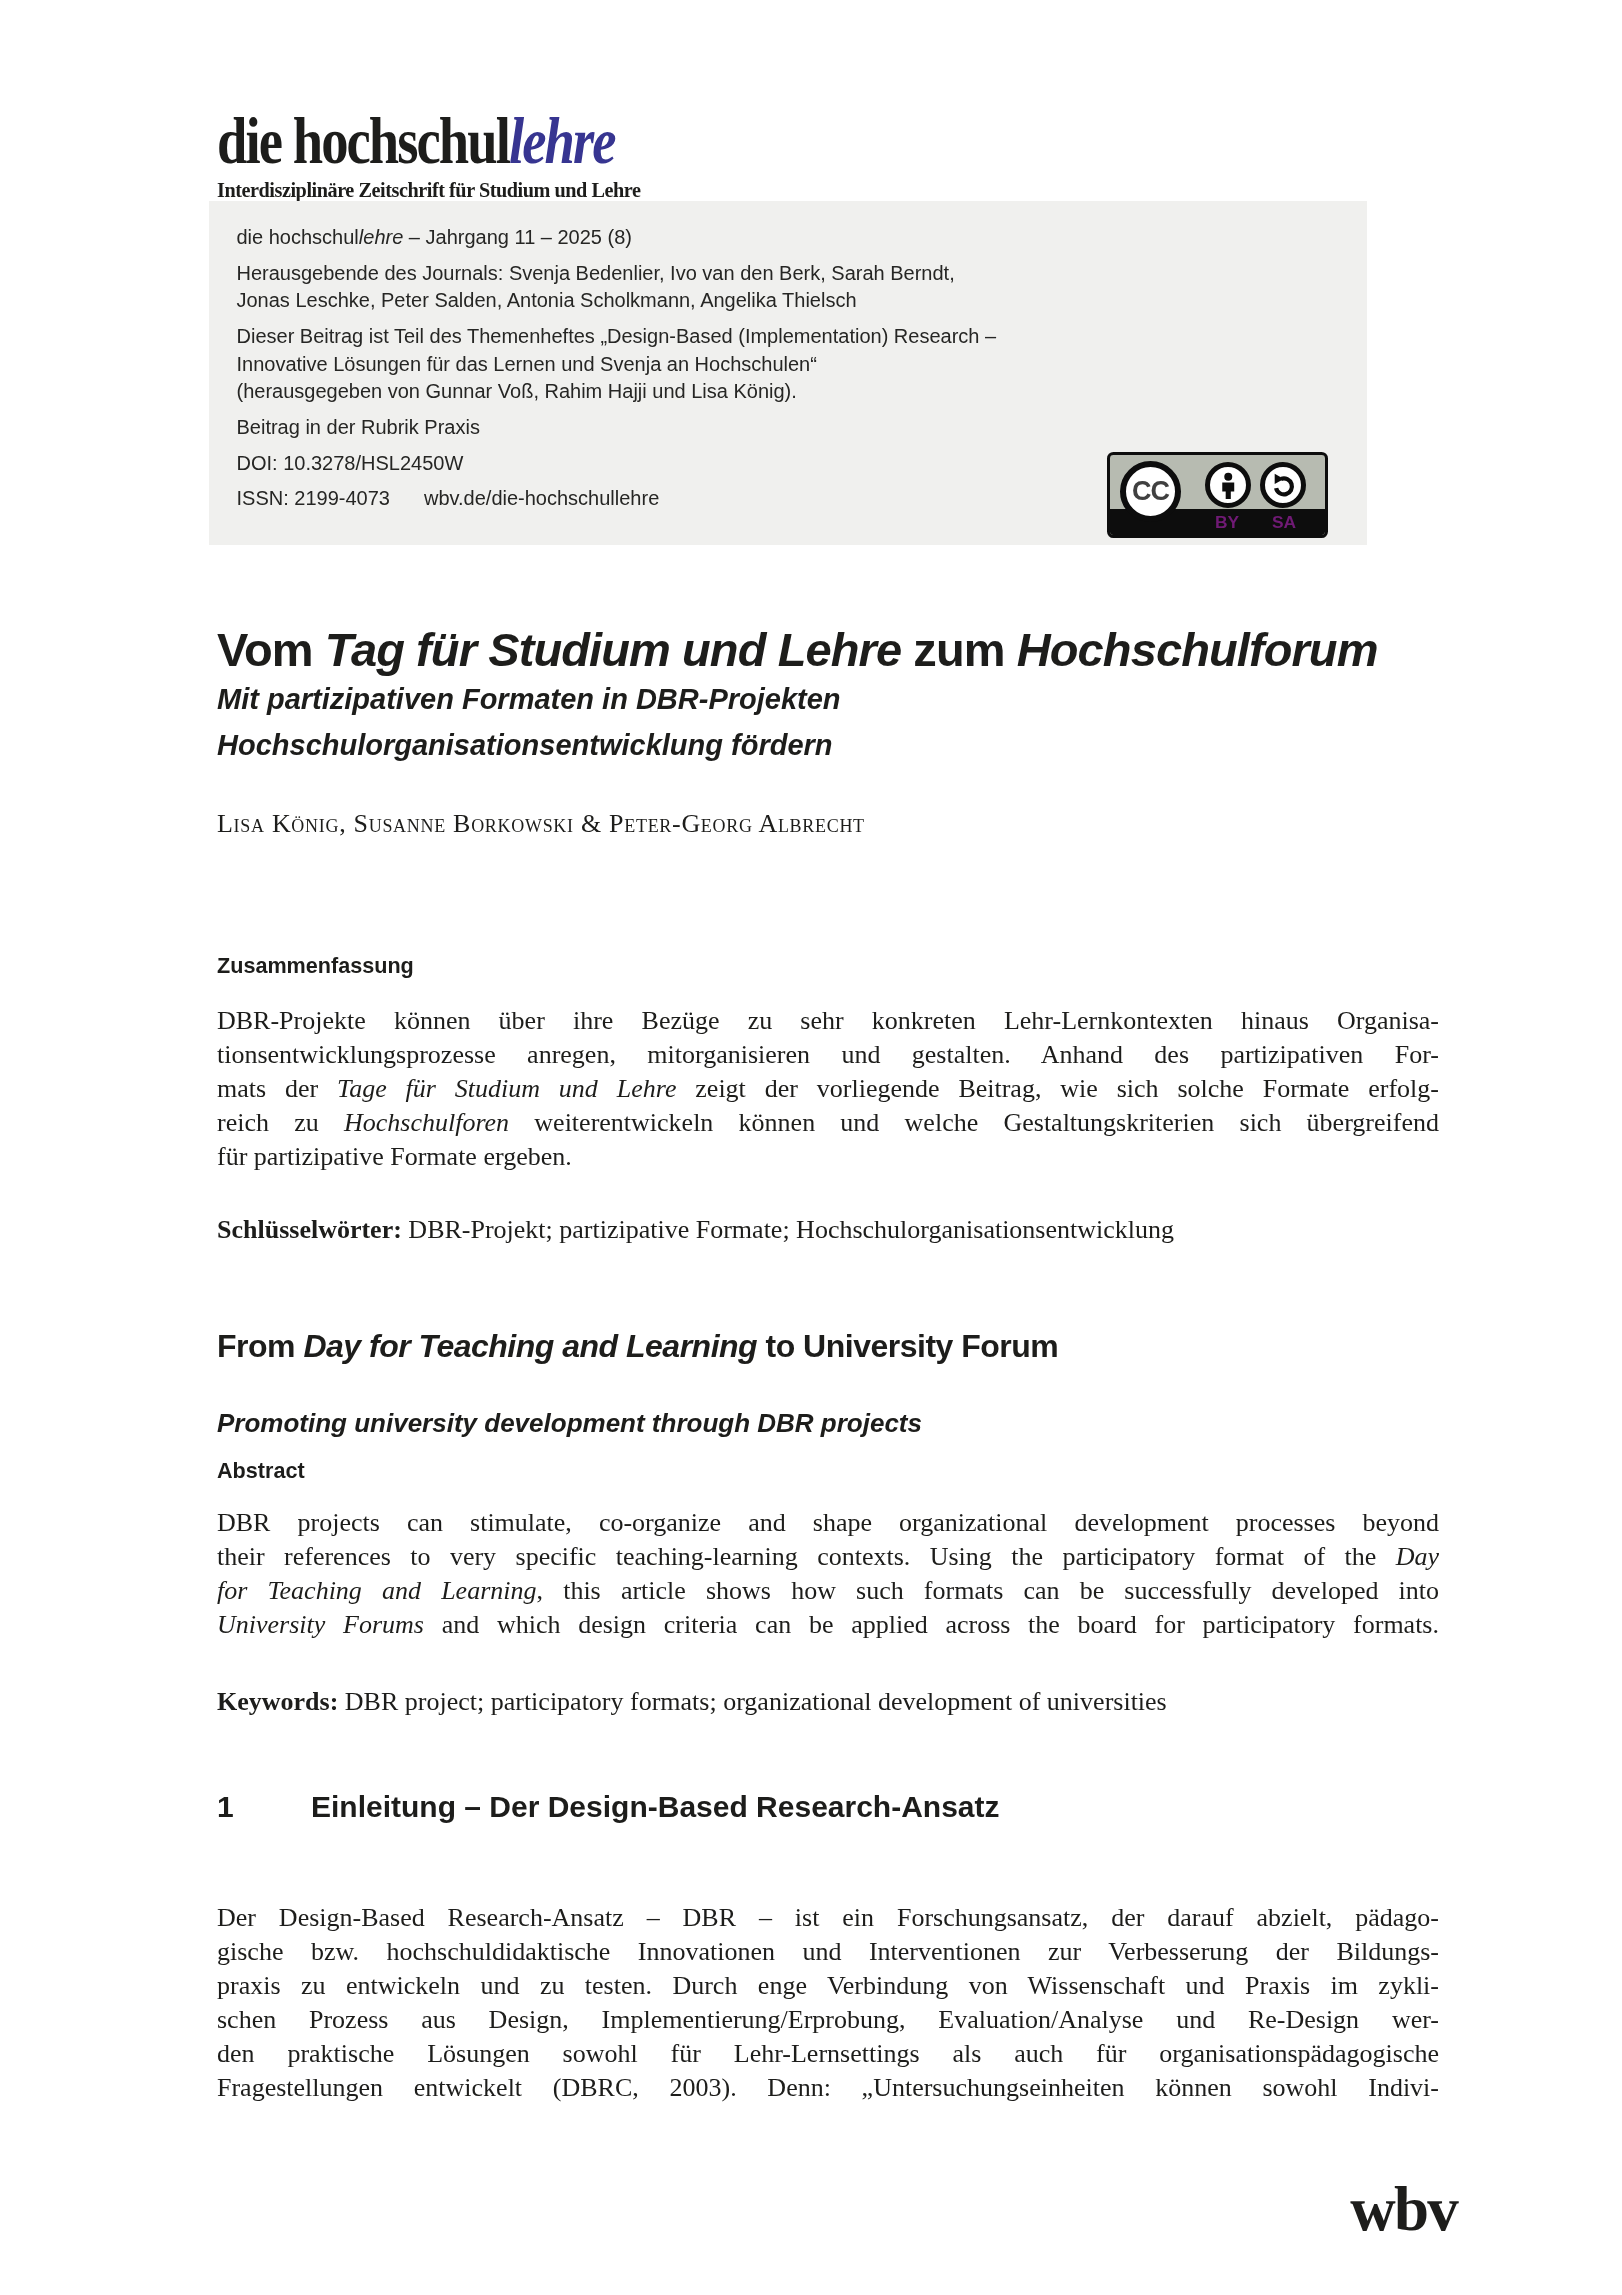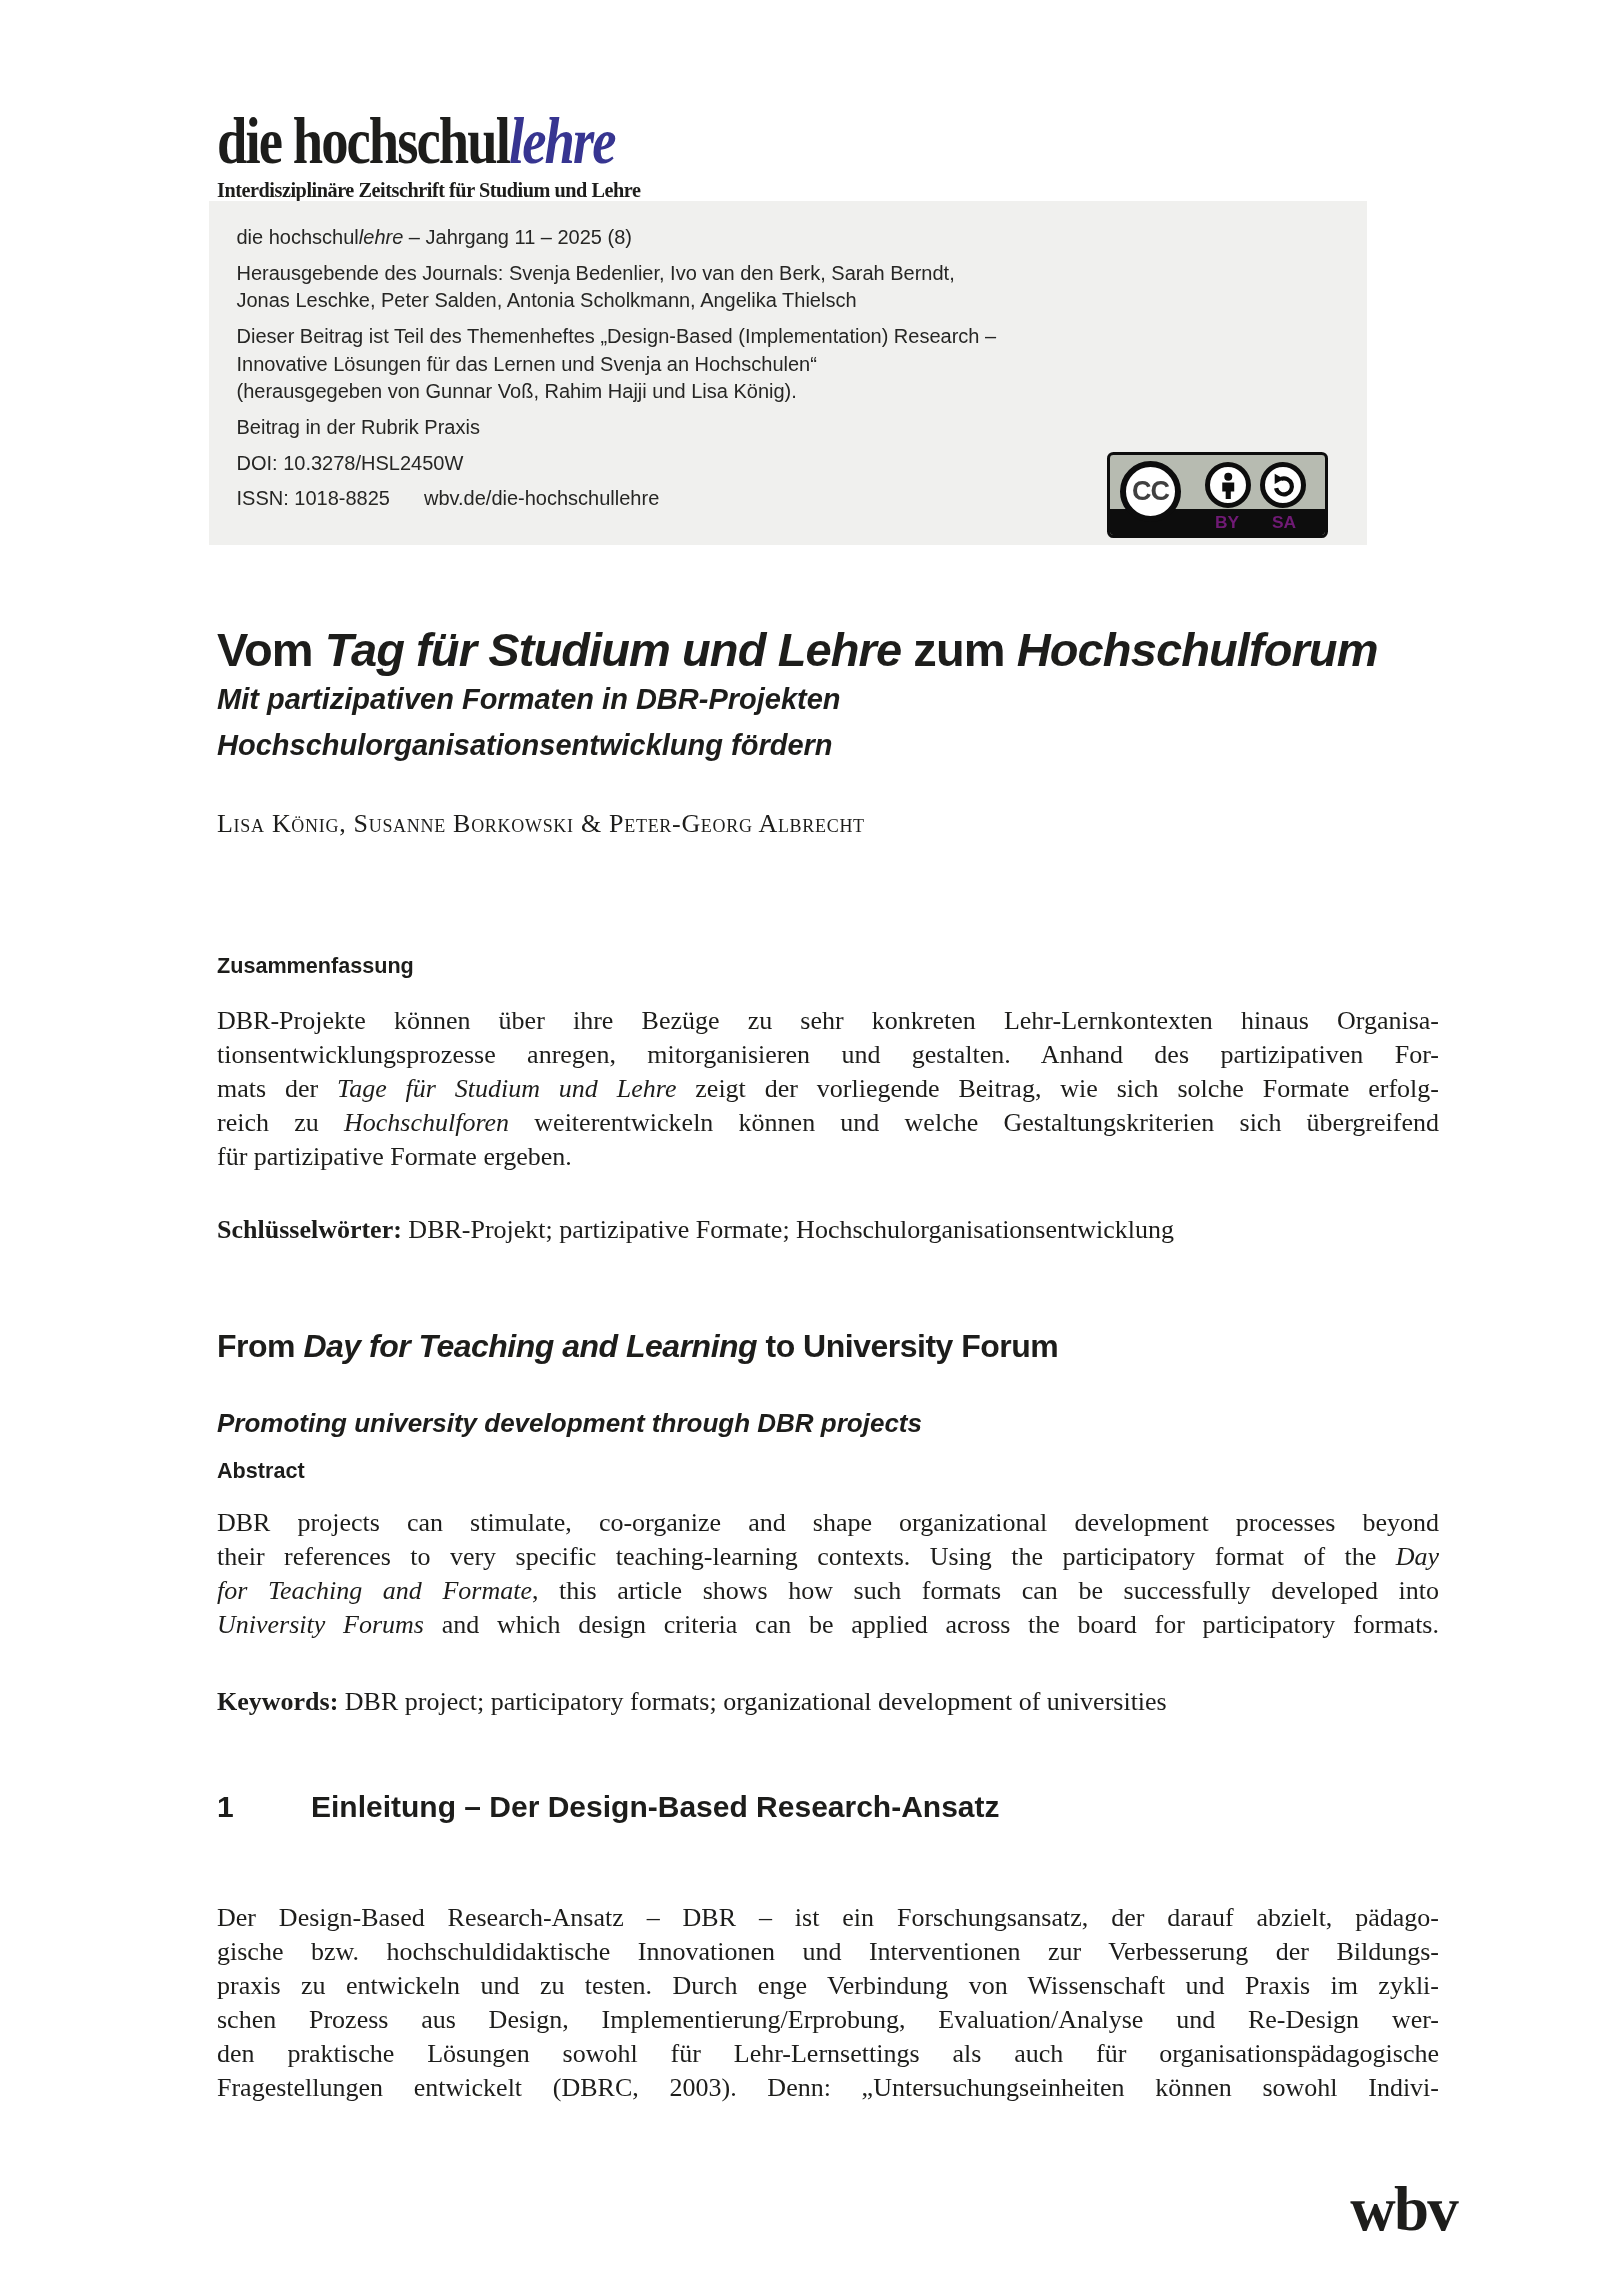--- a/index.html
+++ b/index.html
@@ -102,21 +102,21 @@
         <div>Herausgebende des Journals: Svenja Bedenlier, Ivo van den Berk, Sarah Berndt,</div>
         <div class="last">Jonas Leschke, Peter Salden, Antonia Scholkmann, Angelika Thielsch</div>
       </div>
     <div class="hb-p">
         <div>Dieser Beitrag ist Teil des Themenheftes „Design-Based (Implementation) Research –</div>
         <div>Innovative Lösungen für das Lernen und Svenja an Hochschulen“</div>
         <div class="last">(herausgegeben von Gunnar Voß, Rahim Hajji und Lisa König).</div>
       </div>
     <p class="hb-p">Beitrag in der Rubrik Praxis</p>
     <p class="hb-p">DOI: 10.3278/HSL2450W</p>
-    <p class="hb-p issn-row"><span>ISSN: 1018-8825</span><span class="issn-gap"></span><span>wbv.de/die-hochschullehre</span></p>
+    <p class="hb-p issn-row"><span>ISSN: 2199-4073</span><span class="issn-gap"></span><span>wbv.de/die-hochschullehre</span></p>
 
     <div class="cc-badge">
       <div class="cc-band"></div>
       <div class="cc-circ cc-main">
           <span>CC</span>
         </div>
       <div class="cc-circ cc-by">
         <svg width="28.5" height="28.5" viewBox="0 0 100 100" aria-hidden="true">
           <circle cx="50" cy="20" r="14" fill="#0d0d0d"></circle>
           <path d="M29 40 h42 v32 h-12 v26 h-18 v-26 h-12 z" fill="#0d0d0d"></path>
@@ -149,21 +149,21 @@
       <div class="jl last">für partizipative Formate ergeben.</div>
     </div>
   <div class="kw" style="top:1213px"><span style="font-weight: 700;">Schlüsselwörter:</span><span> DBR-Projekt; partizipative Formate; Hochschulorganisationsentwicklung</span></div>
 
   <div class="h-en"><span>From </span><span style="font-style: italic;">Day for Teaching and Learning</span><span> to University Forum</span></div>
   <div class="sub-en">Promoting university development through DBR projects</div>
   <div class="h-sans-sm" style="top:1458px">Abstract</div>
   <div class="para" style="top:1506px">
       <div class="jl">DBR projects can stimulate, co-organize and shape organizational development processes beyond</div>
       <div class="jl"><span>their references to very specific teaching-learning contexts. Using the participatory format of the </span><span style="font-style: italic;">Day</span></div>
-      <div class="jl"><span style="font-style: italic;">for Teaching and Formate</span><span>, this article shows how such formats can be successfully developed into</span></div>
+      <div class="jl"><span style="font-style: italic;">for Teaching and Learning</span><span>, this article shows how such formats can be successfully developed into</span></div>
       <div class="jl"><span style="font-style: italic;">University Forums</span><span> and which design criteria can be applied across the board for participatory formats.</span></div>
     </div>
   <div class="kw" style="top:1685px"><span style="font-weight: 700;">Keywords:</span><span> DBR project; participatory formats; organizational development of universities</span></div>
 
   <div class="h-sec">
     <span class="num">1</span>
     <span>Einleitung – Der Design-Based Research-Ansatz</span>
   </div>
   <div class="para body-par">
       <div class="jl">Der Design-Based Research-Ansatz – DBR – ist ein Forschungsansatz, der darauf abzielt, pädago-</div>

